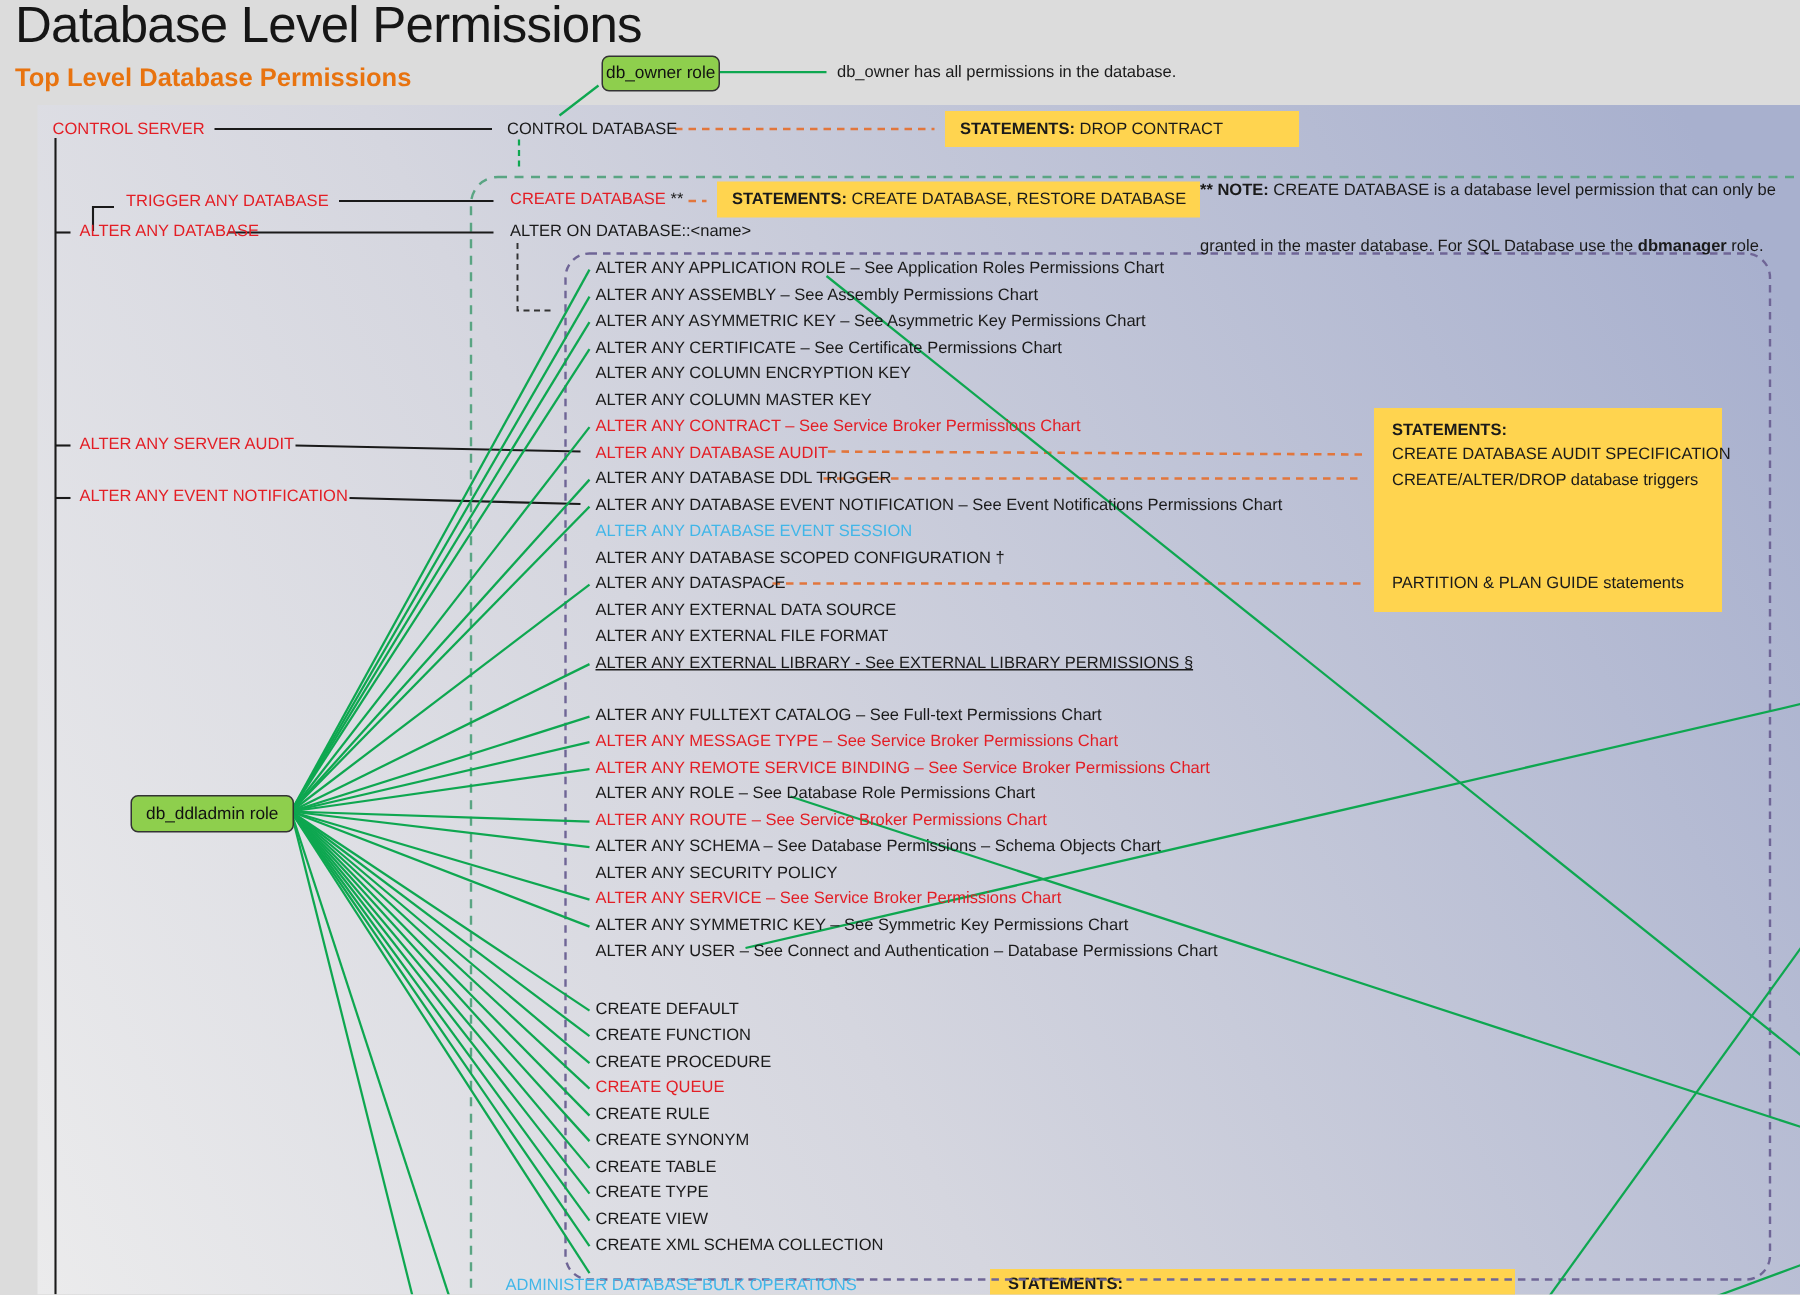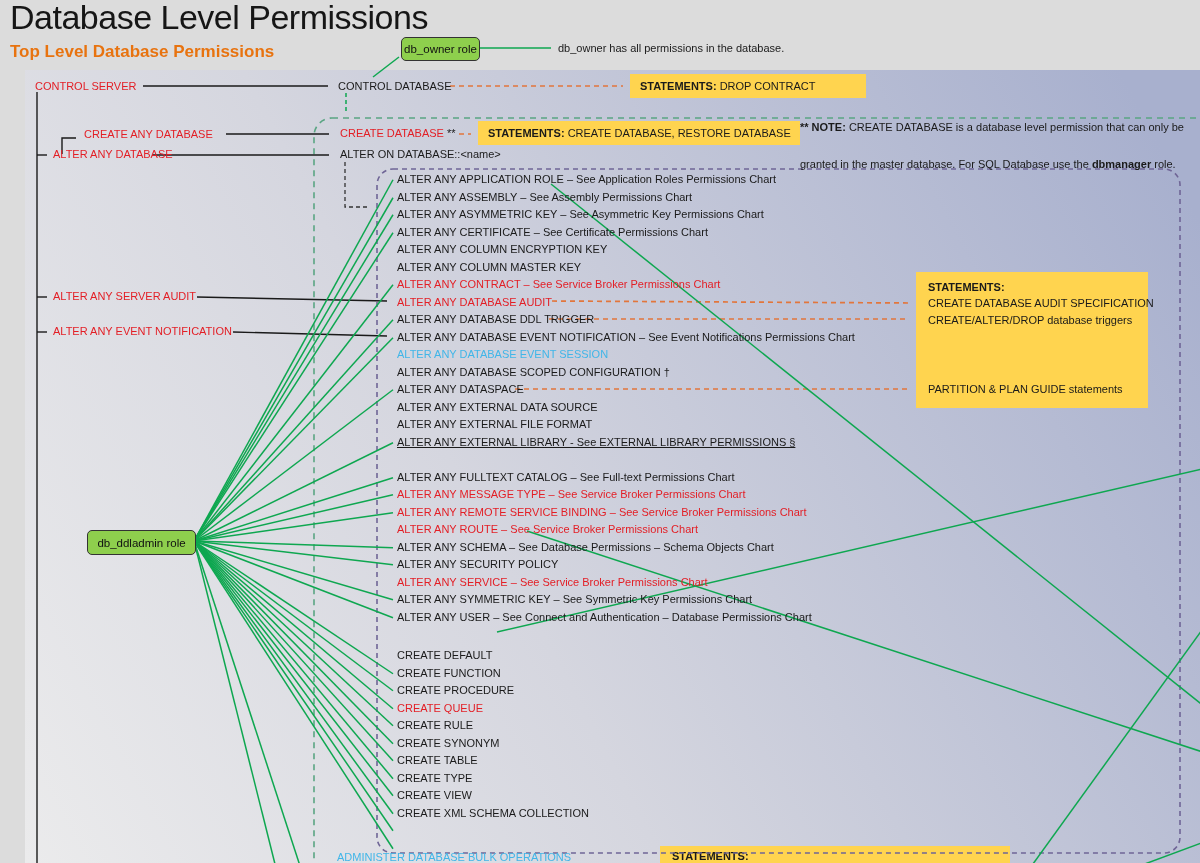--- a/index.html
+++ b/index.html
@@ -135,21 +135,21 @@
   <div class="role-box" style="left:401px;top:37px;width:77px;height:22px;">
     <span>db_owner role</span>
   </div>
   <div class="txt" style="left:558px;top:42px;">db_owner has all permissions in the database.</div>
 
   <div class="ybox ybox-inline" style="left:630px;top:74px;width:226px;height:24px;">
     <b>STATEMENTS:</b>
       <span style="white-space:pre;"> DROP CONTRACT</span>
   </div>
 
-  <div class="txt red" style="left:84px;top:128px;">CREATE ANY DATABASE</div>
+  <div class="txt red" style="left:84px;top:128px;">TRIGGER ANY DATABASE</div>
   <div class="txt red" style="left:53px;top:148px;">ALTER ANY DATABASE</div>
 
   <div class="txt" style="left:340px;top:127px;">
     <span class="red">CREATE DATABASE</span><span style="white-space:pre;"> **</span>
   </div>
   <div class="txt" style="left:340px;top:148px;">ALTER ON DATABASE::&lt;name&gt;</div>
 
   <div class="ybox ybox-inline" style="left:478px;top:121px;width:312px;height:24px;">
     <b>STATEMENTS:</b>
       <span style="white-space:pre;"> CREATE DATABASE, RESTORE DATABASE</span>
@@ -190,20 +190,21 @@
       <div class="perm-row c-blue">ALTER ANY DATABASE EVENT SESSION</div>
       <div class="perm-row c-black">ALTER ANY DATABASE SCOPED CONFIGURATION †</div>
       <div class="perm-row c-black">ALTER ANY DATASPACE</div>
       <div class="perm-row c-black">ALTER ANY EXTERNAL DATA SOURCE</div>
       <div class="perm-row c-black">ALTER ANY EXTERNAL FILE FORMAT</div>
       <div class="perm-row c-black u">ALTER ANY EXTERNAL LIBRARY - See EXTERNAL LIBRARY PERMISSIONS §</div>
       <div class="gap1"></div>
       <div class="perm-row c-black">ALTER ANY FULLTEXT CATALOG – See Full-text Permissions Chart</div>
       <div class="perm-row c-red">ALTER ANY MESSAGE TYPE – See Service Broker Permissions Chart</div>
       <div class="perm-row c-red">ALTER ANY REMOTE SERVICE BINDING – See Service Broker Permissions Chart</div>
+      <div class="perm-row c-black">ALTER ANY ROLE – See Database Role Permissions Chart</div>
       <div class="perm-row c-red">ALTER ANY ROUTE – See Service Broker Permissions Chart</div>
       <div class="perm-row c-black">ALTER ANY SCHEMA – See Database Permissions – Schema Objects Chart</div>
       <div class="perm-row c-black">ALTER ANY SECURITY POLICY</div>
       <div class="perm-row c-red">ALTER ANY SERVICE – See Service Broker Permissions Chart</div>
       <div class="perm-row c-black">ALTER ANY SYMMETRIC KEY – See Symmetric Key Permissions Chart</div>
       <div class="perm-row c-black">ALTER ANY USER – See Connect and Authentication – Database Permissions Chart</div>
       <div class="gap2"></div>
       <div class="perm-row c-black">CREATE DEFAULT</div>
       <div class="perm-row c-black">CREATE FUNCTION</div>
       <div class="perm-row c-black">CREATE PROCEDURE</div>

